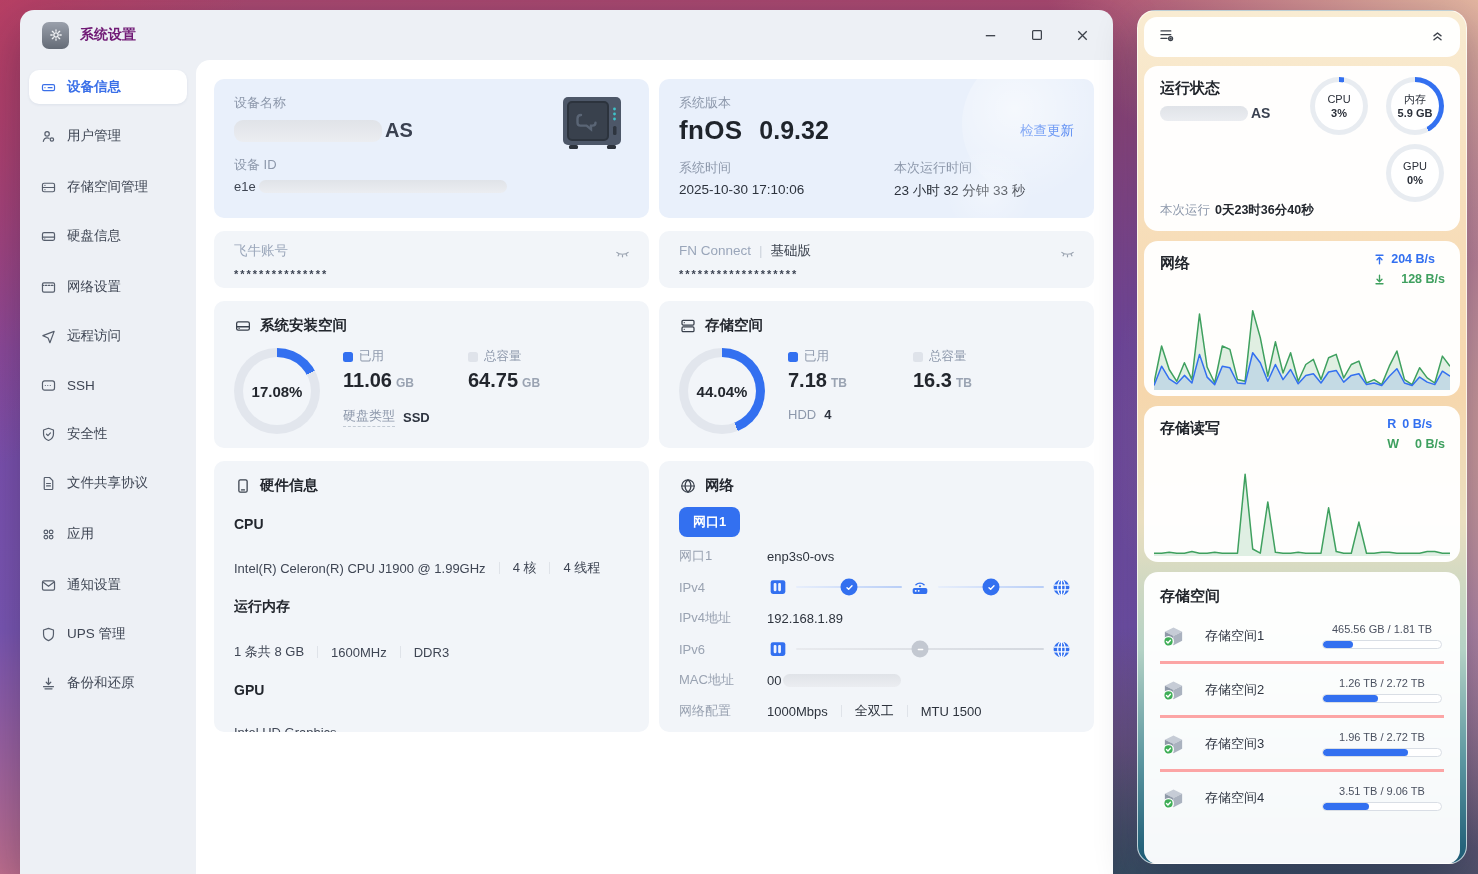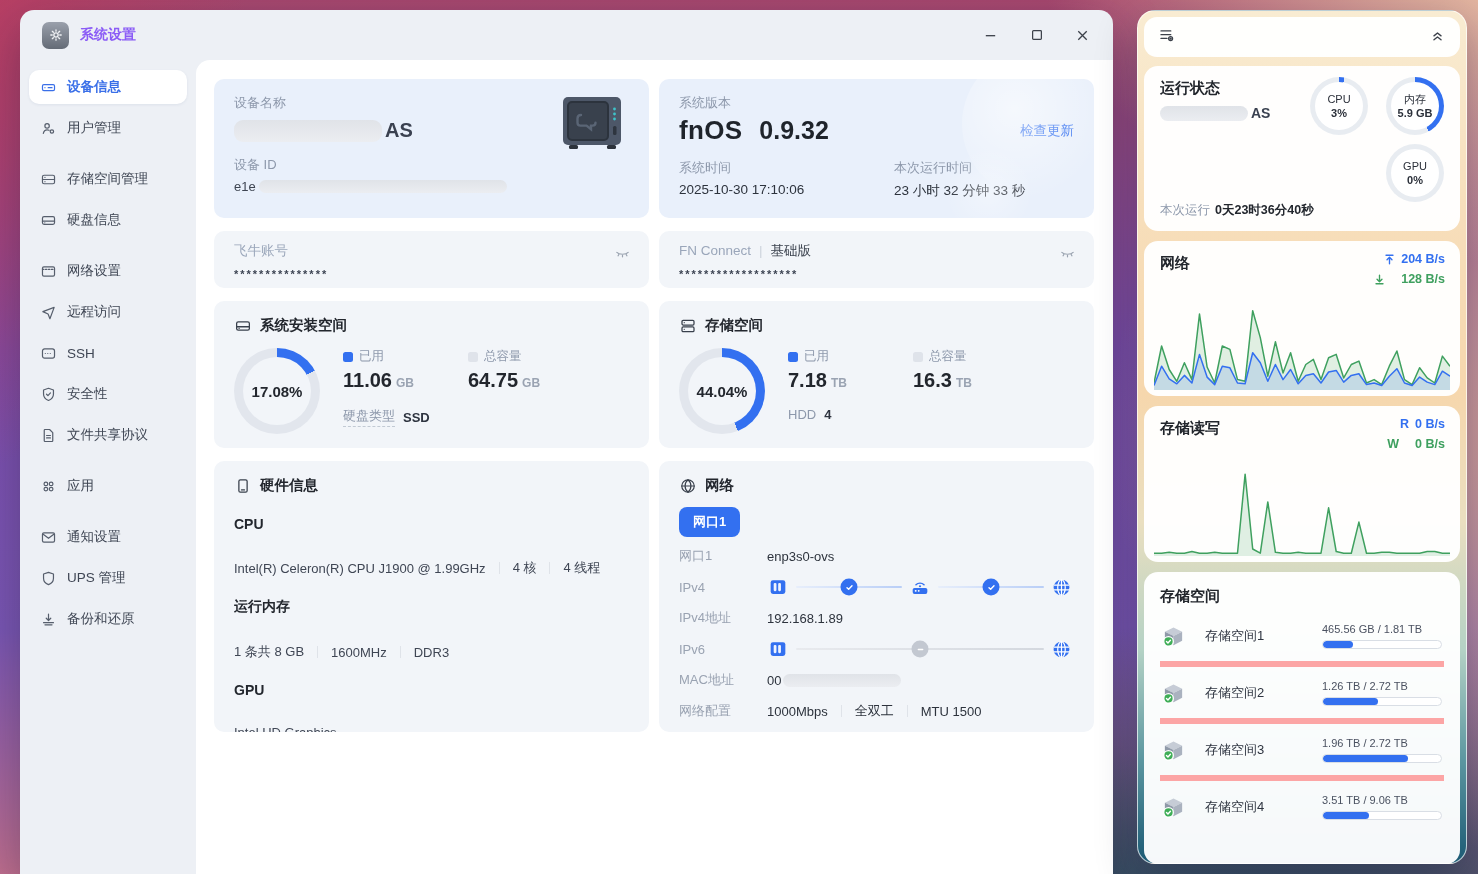--- a/index.html
+++ b/index.html
@@ -10,27 +10,27 @@
     radial-gradient(1050px 560px at 88% 110%, #0e3f55 0%, rgba(14,63,85,0) 62%),
     radial-gradient(760px 520px at 62% 114%, #1b6b6f 0%, rgba(27,107,111,0) 55%),
     radial-gradient(640px 720px at -10% 6%, #c23a5e 0%, rgba(194,58,94,0) 62%),
     linear-gradient(180deg,#a8486f 0%,#7e4fae 40%,#7b57b5 72%,#c06f8f 100%);}
   
   .window{position:absolute;left:20px;top:10px;width:1093px;height:864px;background:#edf0f5;
     border-radius:14px 14px 0 0;box-shadow:0 18px 50px rgba(20,20,40,.35)}
   .titlebar{height:50px;display:flex;align-items:center;padding:0 22px;gap:11px}
   .appicon{width:27px;height:27px;border-radius:7px;background:linear-gradient(180deg,#9aa0ab,#646b76);
     display:flex;align-items:center;justify-content:center}
-  .apptitle{font-size:14px;font-weight:700;color:#8b5cf6}
+  .apptitle{font-size:14px;font-weight:700;color:#701a75}
   .wcontrols{margin-left:auto;display:flex;align-items:center;gap:29px;color:#3c414a}
   .wbtn{width:17px;height:17px;display:flex;align-items:center;justify-content:center;cursor:default}
   .sidebar{position:absolute;left:0;top:50px;bottom:0;width:176px;padding:10px 9px}
   .sgroup{margin-bottom:17px}
   .sitem{display:flex;align-items:center;gap:10px;height:34px;padding:0 11px;border-radius:10px;
-    color:#3f4654;font-size:13.5px;margin-bottom:7px;cursor:default}
+    color:#3f4654;font-size:13.5px;margin-bottom:15px;cursor:default}
   .sitem .sicon{display:flex;color:#565e6c}
   .sitem.active{background:#fff;color:#3a6fe8;font-weight:700;box-shadow:0 1px 3px rgba(40,60,120,.08)}
   .sitem.active .sicon{color:#3a6fe8}
   .content{position:absolute;left:176px;top:50px;right:0;bottom:0;background:#fff;
     border-top-left-radius:14px;padding:19px 19px 0 18px}
   .grid{display:grid;grid-template-columns:1fr 1fr;grid-template-rows:139px 57px 147px 271px;gap:13px 10px}
   .card{background:#f2f5f9;border-radius:10px;padding:15px 20px;position:relative;overflow:hidden}
   .card.blue{background:#e9f0fb}
   .clabel{color:#8d98ab;font-size:13px}
   .redact{display:inline-block;background:linear-gradient(180deg,#e0e3e8,#ebedf1);border-radius:9px;vertical-align:middle}
@@ -102,30 +102,30 @@
   .gauges{position:absolute;right:12px;top:11px;display:grid;grid-template-columns:repeat(2,66px);gap:9px 10px;justify-items:center}
   .gauge{width:58px;height:58px;border-radius:50%;background:conic-gradient(#3370f0 var(--p),#e8ecf1 0);position:relative}
   .gauge .hole{position:absolute;inset:5px;border-radius:50%;background:#fff;display:flex;flex-direction:column;
     align-items:center;justify-content:center;line-height:1.3}
   .glabel{font-size:11px;color:#2b303a}
   .gvalue{font-size:11px;color:#2b303a;font-weight:600;white-space:nowrap}
   .puptime{position:absolute;left:16px;bottom:12px;font-size:12.5px;color:#8d98ab}
   .puptime b{color:#23272e;margin-left:5px}
   .pcard.net{height:155px}.pcard.io{height:156px}
   .pstats{position:absolute;right:15px;top:11px;text-align:right;font-size:12.5px;font-weight:700}
-  .pstats .up{color:#3370f0;display:flex;align-items:center;gap:6px;justify-content:flex-end}
+  .pstats .up{color:#3370f0;display:flex;align-items:center;gap:6px;}
   .pstats .down{color:#3fa05f;display:flex;align-items:center;gap:16px;justify-content:flex-end;margin-top:6px}
   .spark{position:absolute;left:10px;right:10px;bottom:6px;height:92px;width:calc(100% - 20px)}
   .pcard.volumes{height:292px;padding-top:15px}
   .vrows{margin-top:4px}
   .vrow{display:flex;align-items:center;padding:13px 2px 12px;cursor:pointer}
-  .vrow + .vrow{border-top:6px solid #fca5a5}
+  .vrow + .vrow{border-top:3px solid #fca5a5}
   .vname{font-size:13px;color:#2e3440;margin-left:20px}
   .vright{margin-left:auto;width:120px}
-  .vusage{display:block;font-size:11px;color:#4a5160;text-align:left;margin-bottom:5px;white-space:nowrap}
+  .vusage{display:block;font-size:11px;color:#4a5160;text-align:center;margin-bottom:5px;white-space:nowrap}
   .vbar{display:block;height:9px;border:1px solid #d9dee5;border-radius:6px;background:#fff;overflow:hidden}
   .vbar i{display:block;height:100%;background:#3370f0;border-radius:5px}
 </style>
 </head>
 <body>
 
 <div class="window">
   <div class="titlebar">
     <span class="appicon">
       <svg viewBox="0 0 24 24" width="16" height="16" fill="none" stroke="#f0f2f5" stroke-width="2" stroke-linecap="round">

